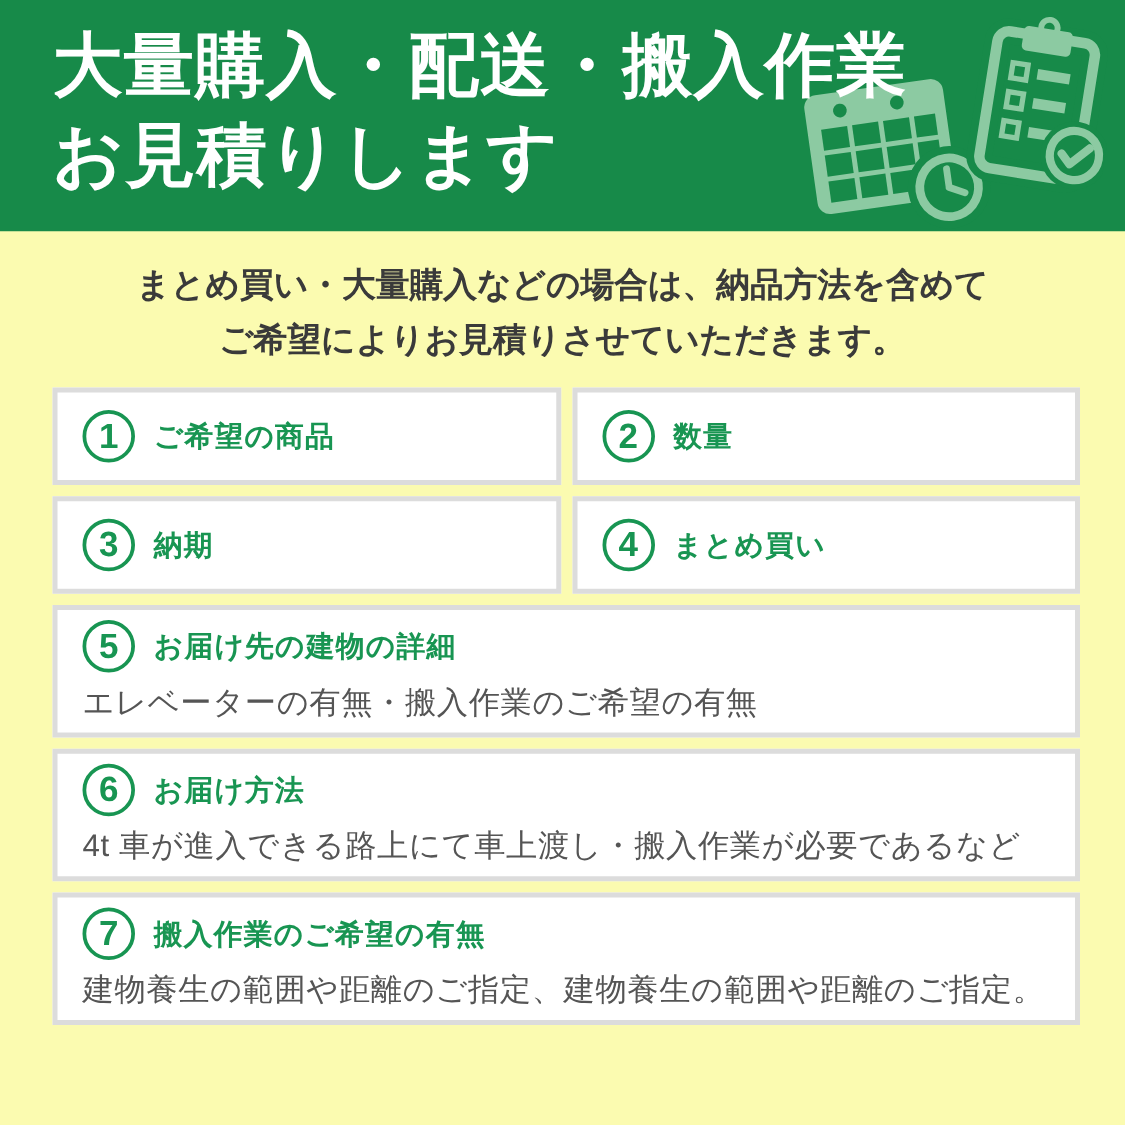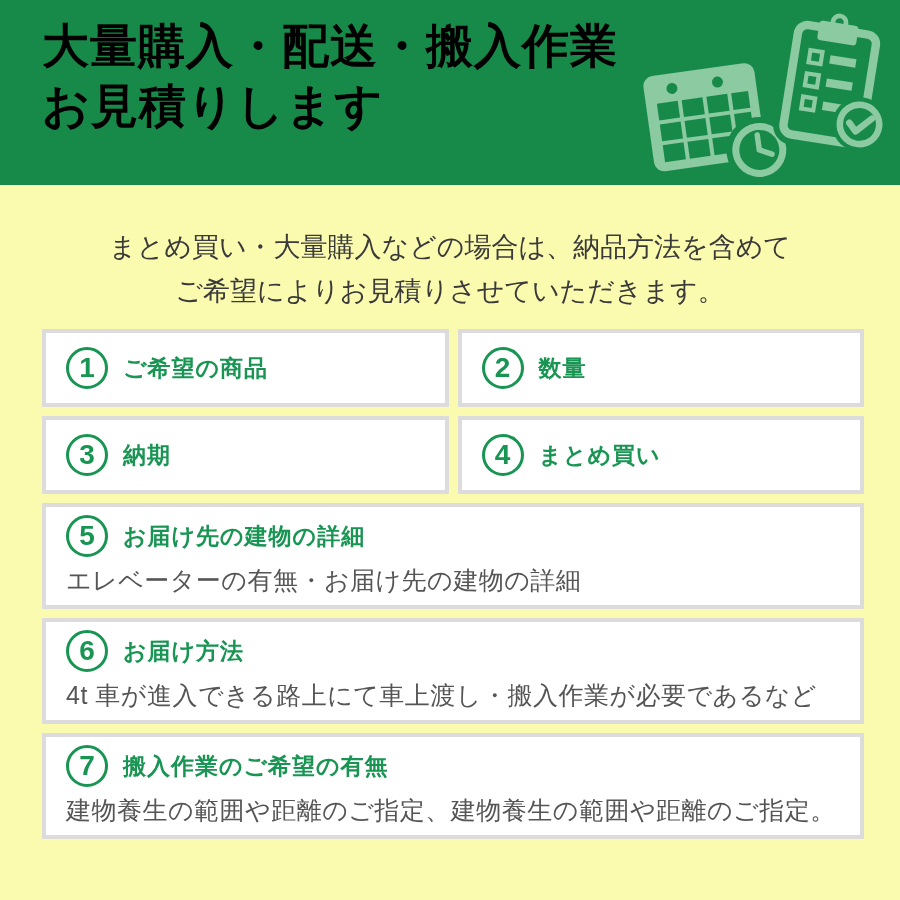--- a/index.html
+++ b/index.html
@@ -19,35 +19,35 @@
     background:var(--page-yellow);
     position:relative;overflow:hidden;
   }
   
   .header{
     height:185px;background:var(--brand-green);
     position:relative;padding:16px 0 0 42px;
   }
   .header-title{
     position:relative;z-index:2;
-    color:#000000;font-weight:800;
-    font-size:47px;line-height:1.28;letter-spacing:1px;
+    color:#ffffff;font-weight:800;
+    font-size:56px;line-height:1.28;letter-spacing:1px;
     white-space:nowrap;
   }
   .header-icons{
     position:absolute;top:8px;right:10px;z-index:1;
     width:252px;height:176px;overflow:hidden;
   }
   .icon-calendar{position:absolute;left:0;top:32px;width:150px;height:150px;transform:rotate(-8deg);}
   .icon-clipboard{position:absolute;right:0;top:0;width:122px;height:150px;transform:rotate(9deg);}
   
   .intro{
     padding:22px 16px 12px;text-align:center;
     color:var(--intro-gray);
-    font-size:27px;font-weight:400;line-height:1.62;margin-top:19px;
+    font-size:27px;font-weight:700;line-height:1.62;
   }
   
   .grid{
     display:grid;grid-template-columns:1fr 1fr;gap:9px;
     padding:4px 36px 0 42px;
   }
   .box{
     background:#ffffff;
     border:4px solid var(--box-border-gray);
   }
@@ -165,21 +165,21 @@
         <span class="num-circle">4</span>
         <span class="box-title">まとめ買い</span>
       </div>
     </div>
 
     <div class="box full">
       <div class="box-head">
         <span class="num-circle">5</span>
         <span class="box-title">お届け先の建物の詳細</span>
       </div>
-      <p class="box-note">エレベーターの有無・お届け先の建物の詳細</p>
+      <p class="box-note">エレベーターの有無・搬入作業のご希望の有無</p>
     </div>
 
     <div class="box full">
       <div class="box-head">
         <span class="num-circle">6</span>
         <span class="box-title">お届け方法</span>
       </div>
       <p class="box-note">4t 車が進入できる路上にて車上渡し・搬入作業が必要であるなど</p>
     </div>
 

